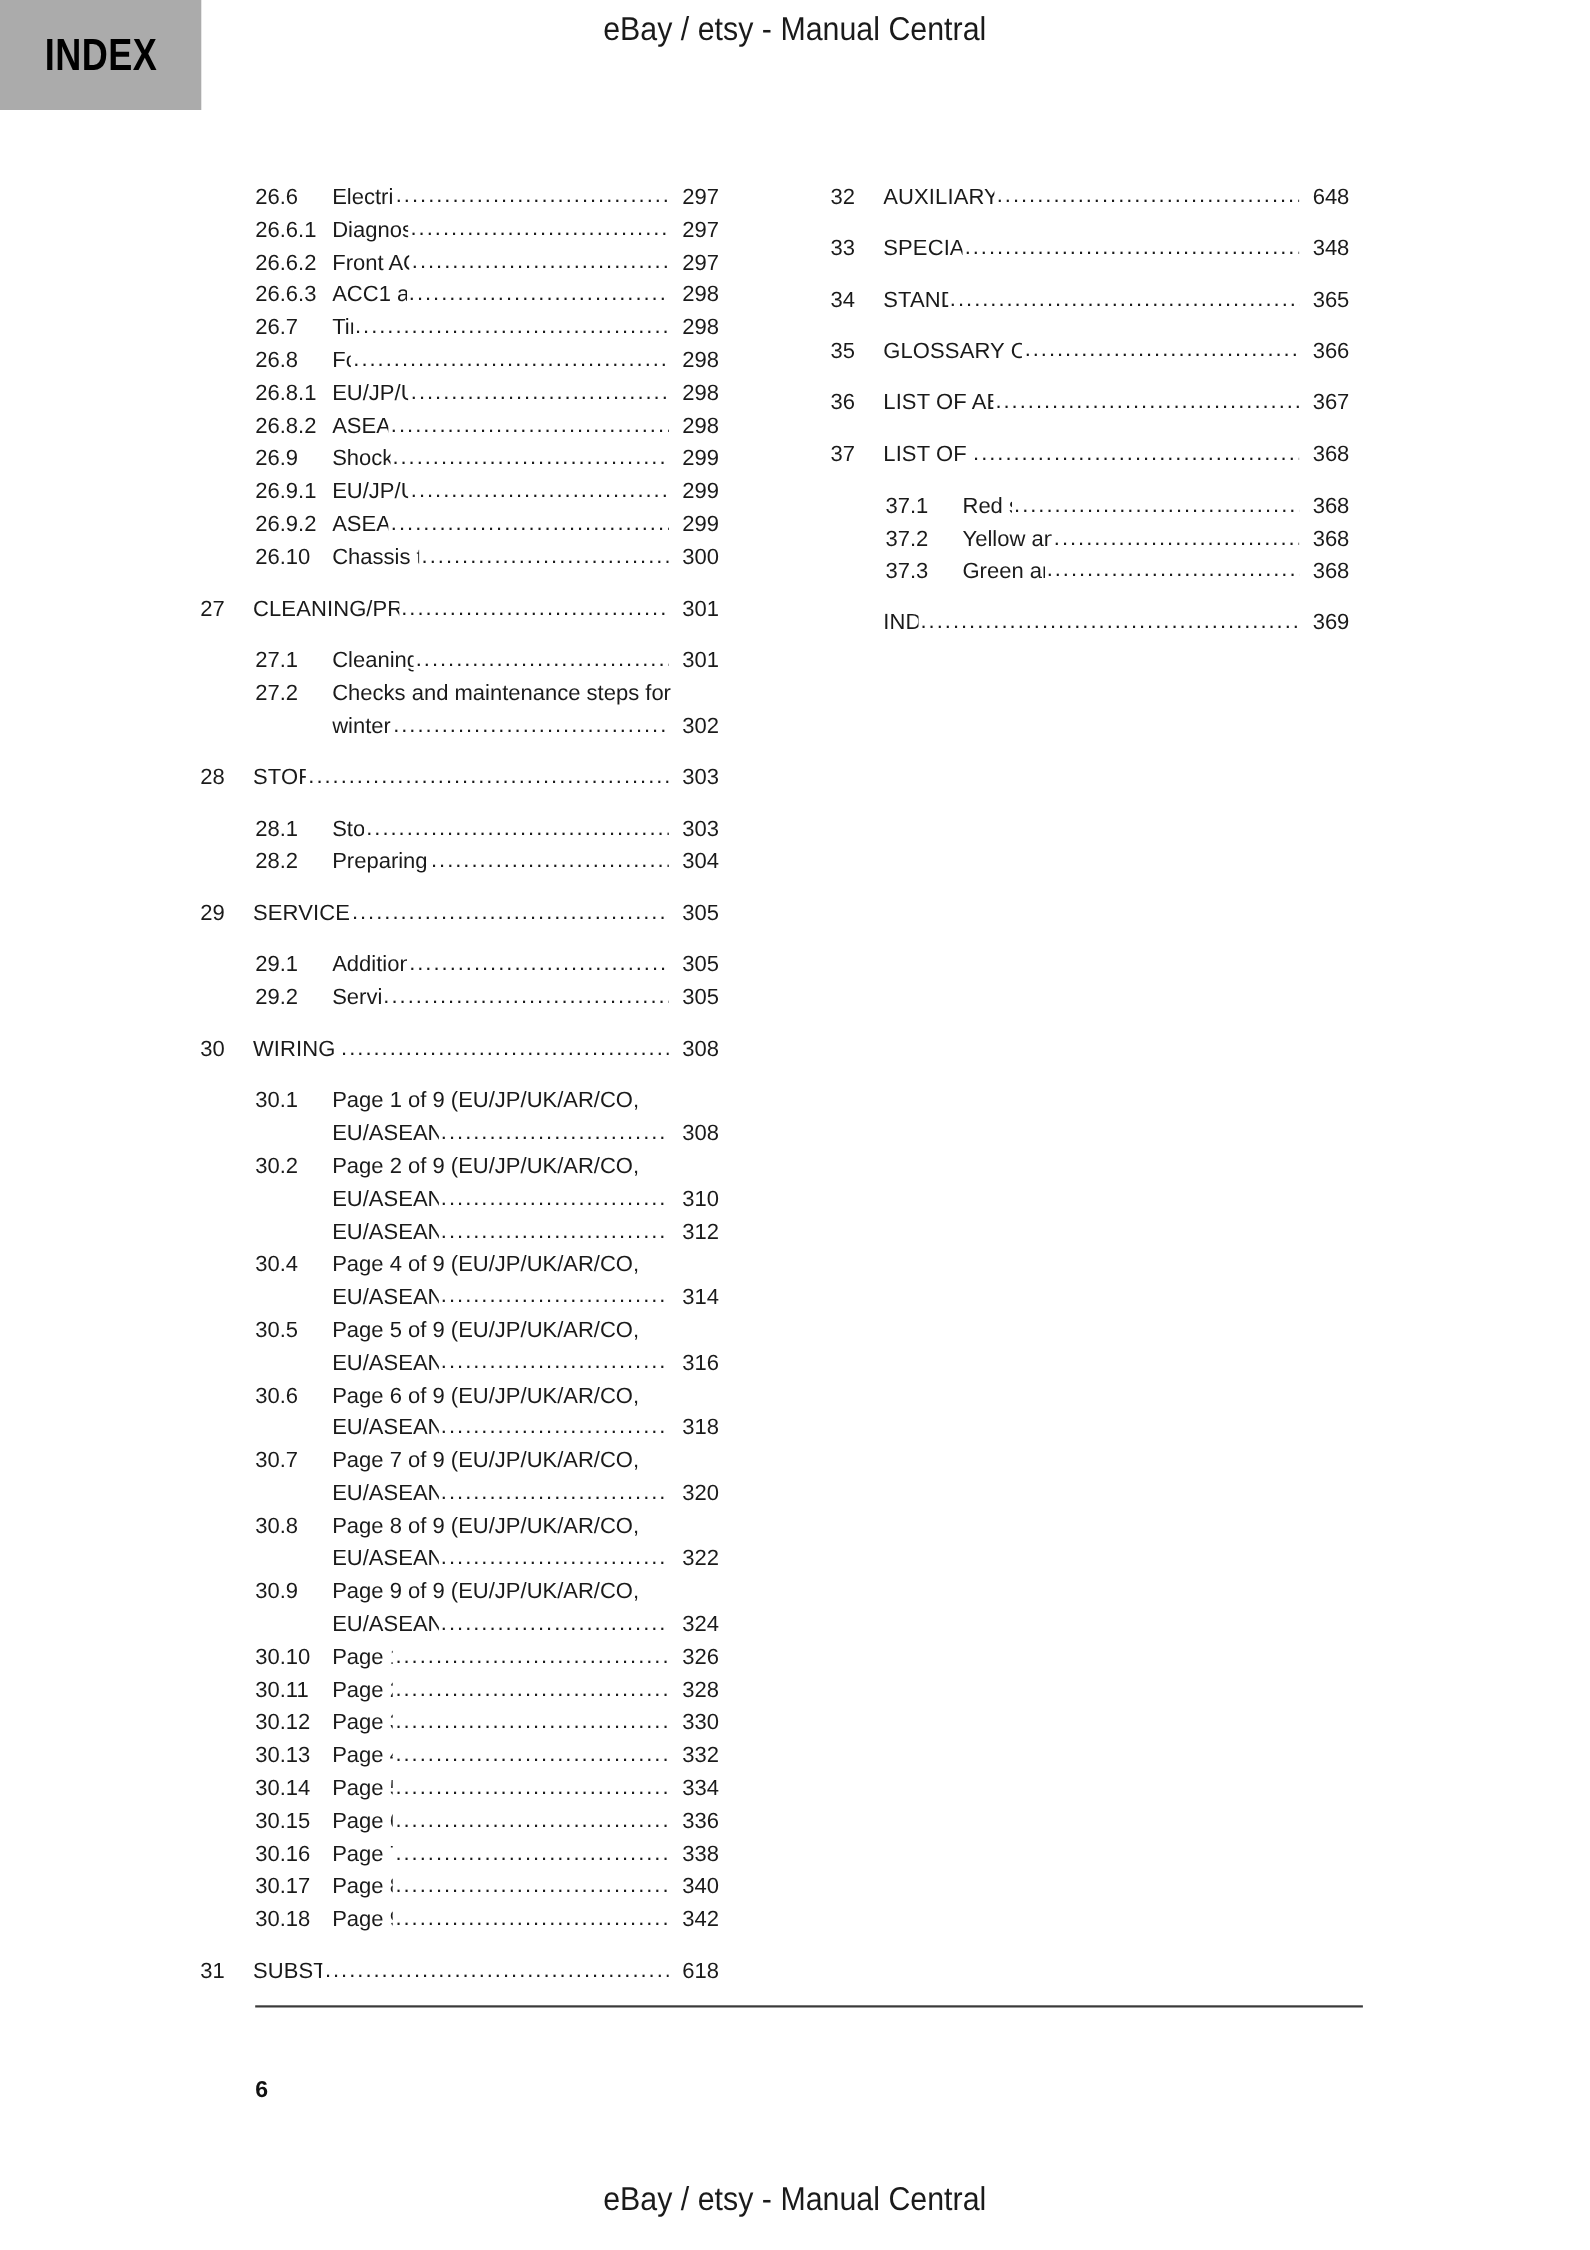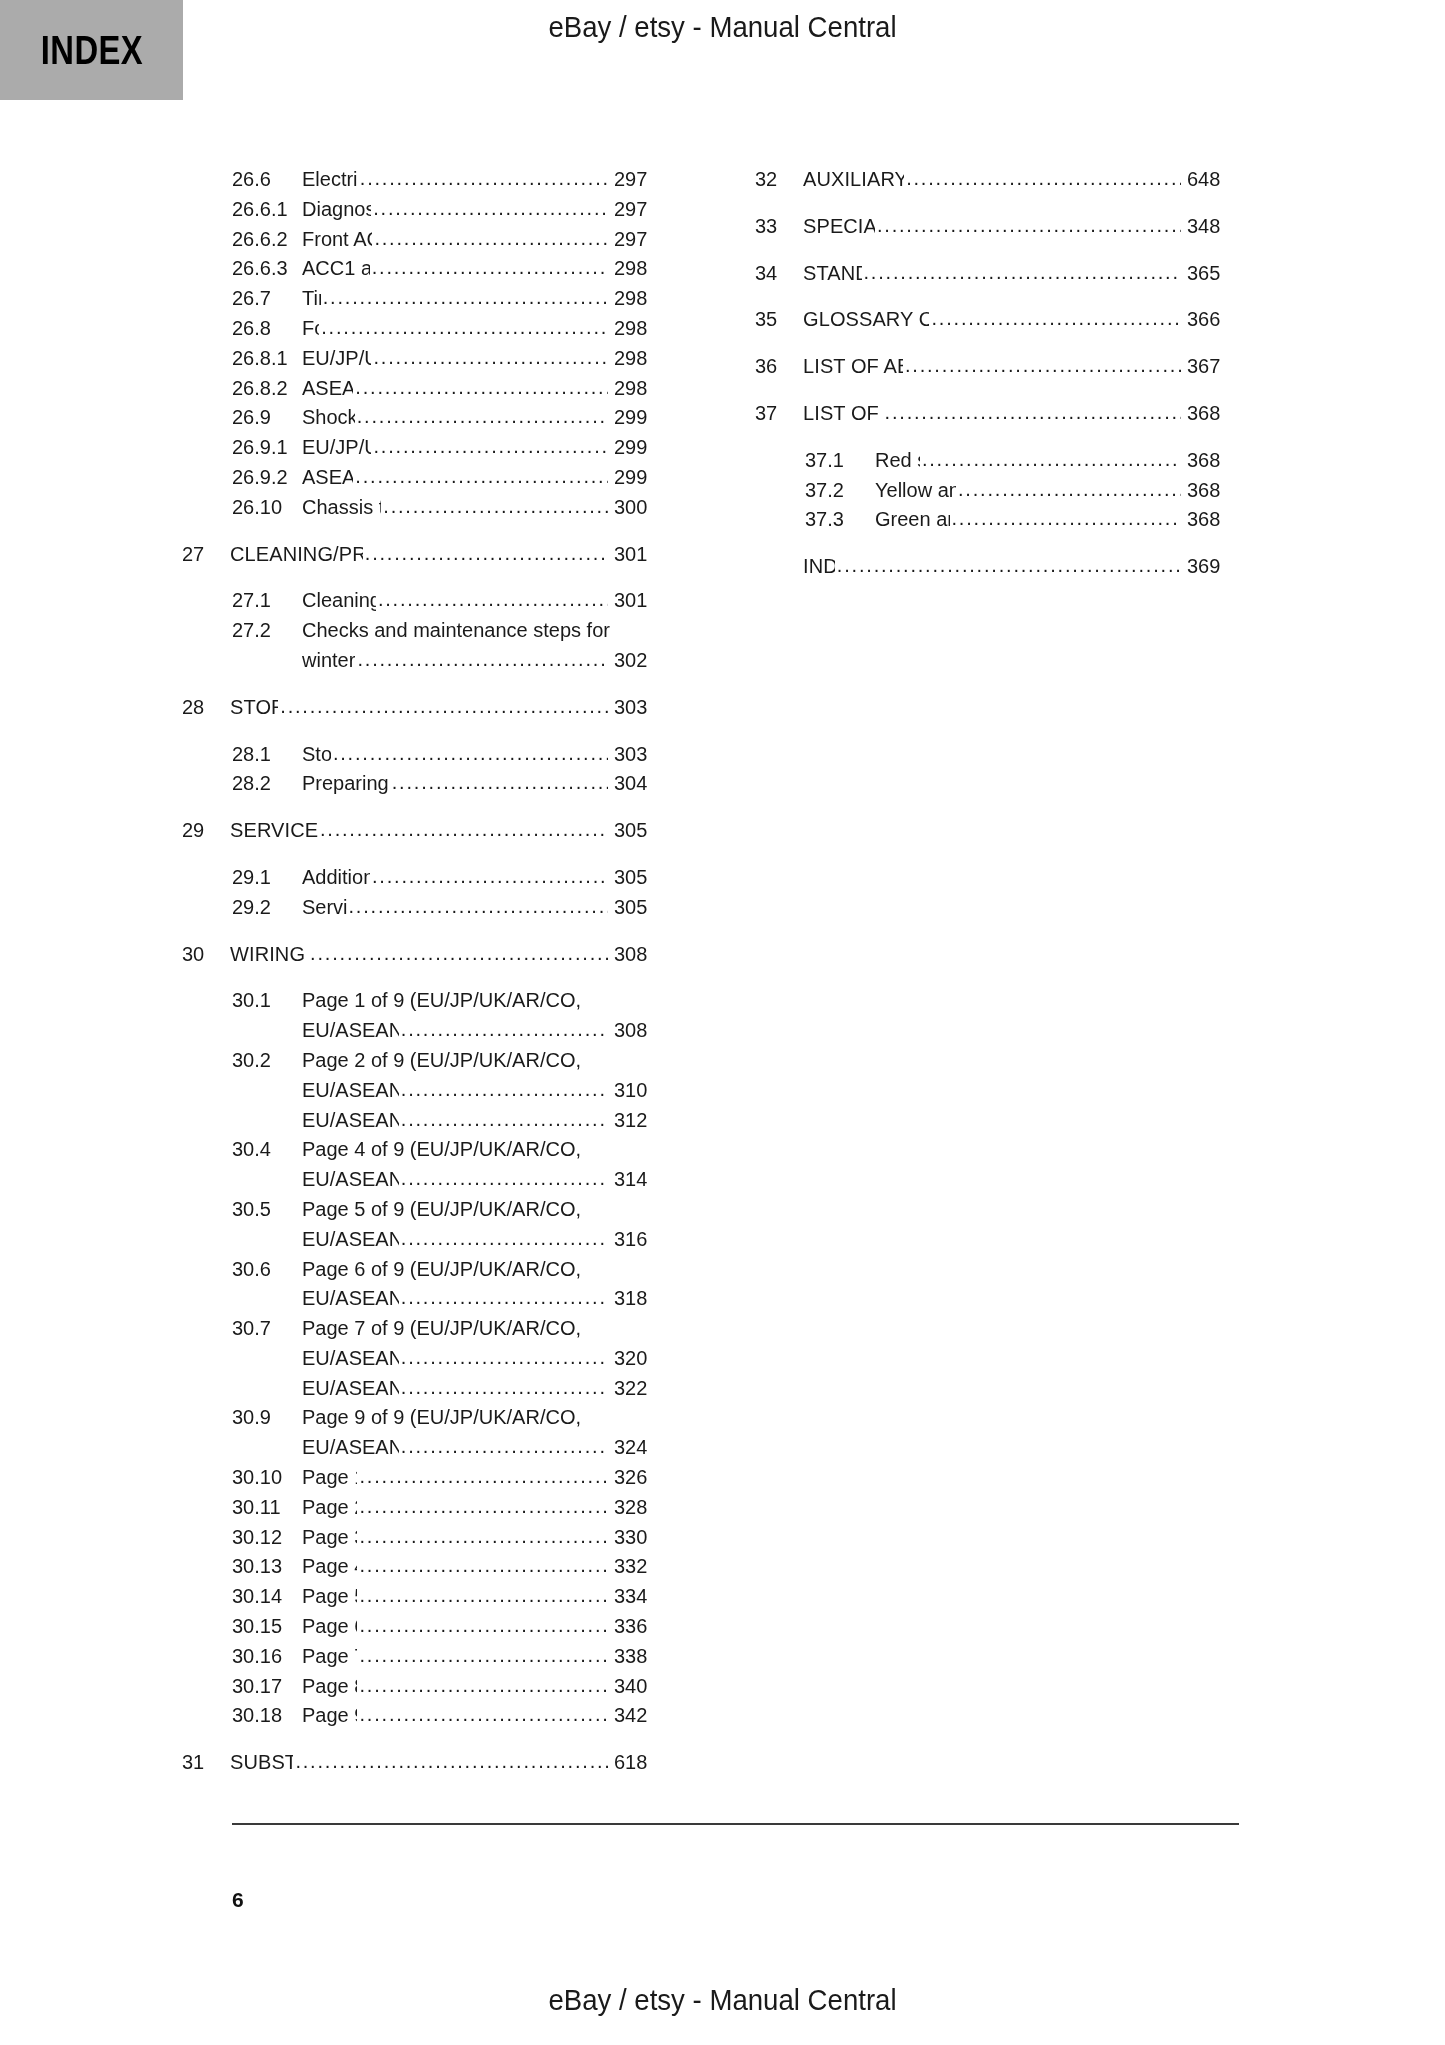--- a/index.html
+++ b/index.html
@@ -98,21 +98,21 @@
     white-space: nowrap;
     letter-spacing: 1.8px;
     color: #1a1a1a;
     padding: 0 2px;
     position: relative;
     top: -1px;
   }
   .pg {
     flex: 0 0 auto;
     width: 46px;
-    text-align: left;
+    text-align: center;
     padding-left: 6px;
   }
 
   
   .row.wrap { display: block; }
   .row.wrap .line1 { display: flex; }
   .row.wrap .line2 { display: flex; }
   .row.wrap .line2 .spacer { flex: 0 0 auto; width: 70px; }
 
   .lvl1 .txt { letter-spacing: 0.1px; }
@@ -375,20 +375,24 @@
           <span class="txt">Page 7 of 9 (EU/JP/UK/AR/CO,</span>
         </div>
         <div class="line2">
           <span class="spacer"></span>
           <span class="txt">EU/ASEAN/JP/AR/CN/CO, UK/PH)</span>
           <span class="dots">..........................................................................................</span>
           <span class="pg">320</span>
         </div>
       </div>
       <div class="row lvl2 wrap">
+        <div class="line1">
+          <span class="num">30.8</span>
+          <span class="txt">Page 8 of 9 (EU/JP/UK/AR/CO,</span>
+        </div>
         <div class="line2">
           <span class="spacer"></span>
           <span class="txt">EU/ASEAN/JP/AR/CN/CO, UK/PH)</span>
           <span class="dots">..........................................................................................</span>
           <span class="pg">322</span>
         </div>
       </div>
       <div class="row lvl2 wrap">
         <div class="line1">
           <span class="num">30.9</span>

